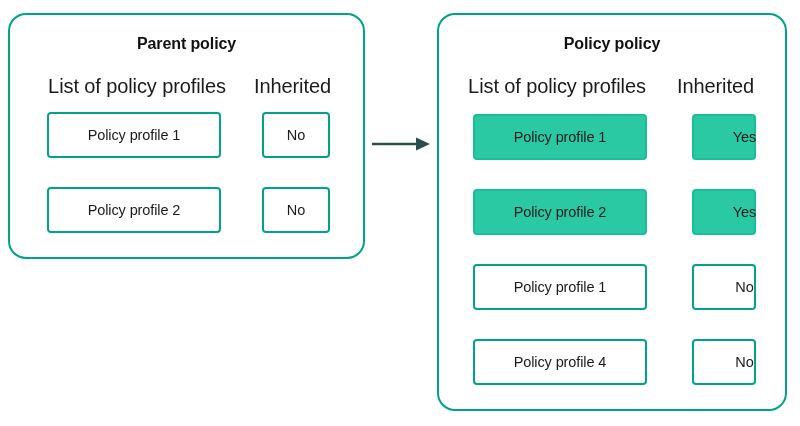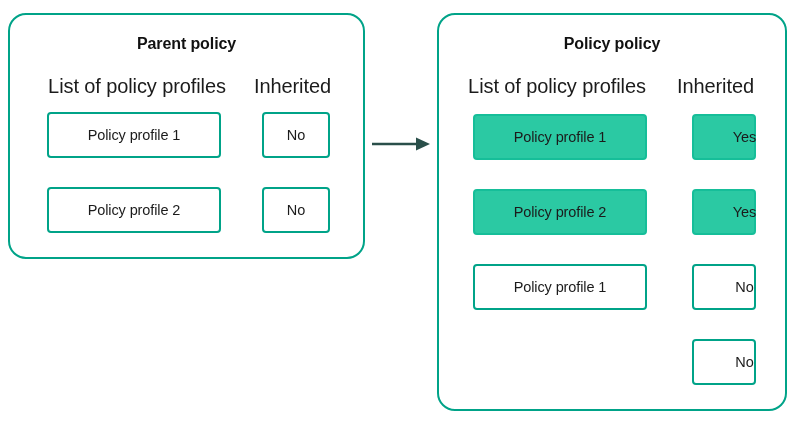--- a/index.html
+++ b/index.html
@@ -170,18 +170,19 @@
         </div>
         <div class="row" style="top: 174px;">
           <div class="chip chip-profile filled">Policy profile 2</div>
           <div class="chip chip-inherit filled">Yes</div>
         </div>
         <div class="row" style="top: 249px;">
           <div class="chip chip-profile">Policy profile 1</div>
           <div class="chip chip-inherit">No</div>
         </div>
         <div class="row" style="top: 324px;">
+          <div class="chip chip-profile">Policy profile 4</div>
           <div class="chip chip-inherit">No</div>
         </div>
       </div>
   </div>
 
 </div>
 
 </body></html>

